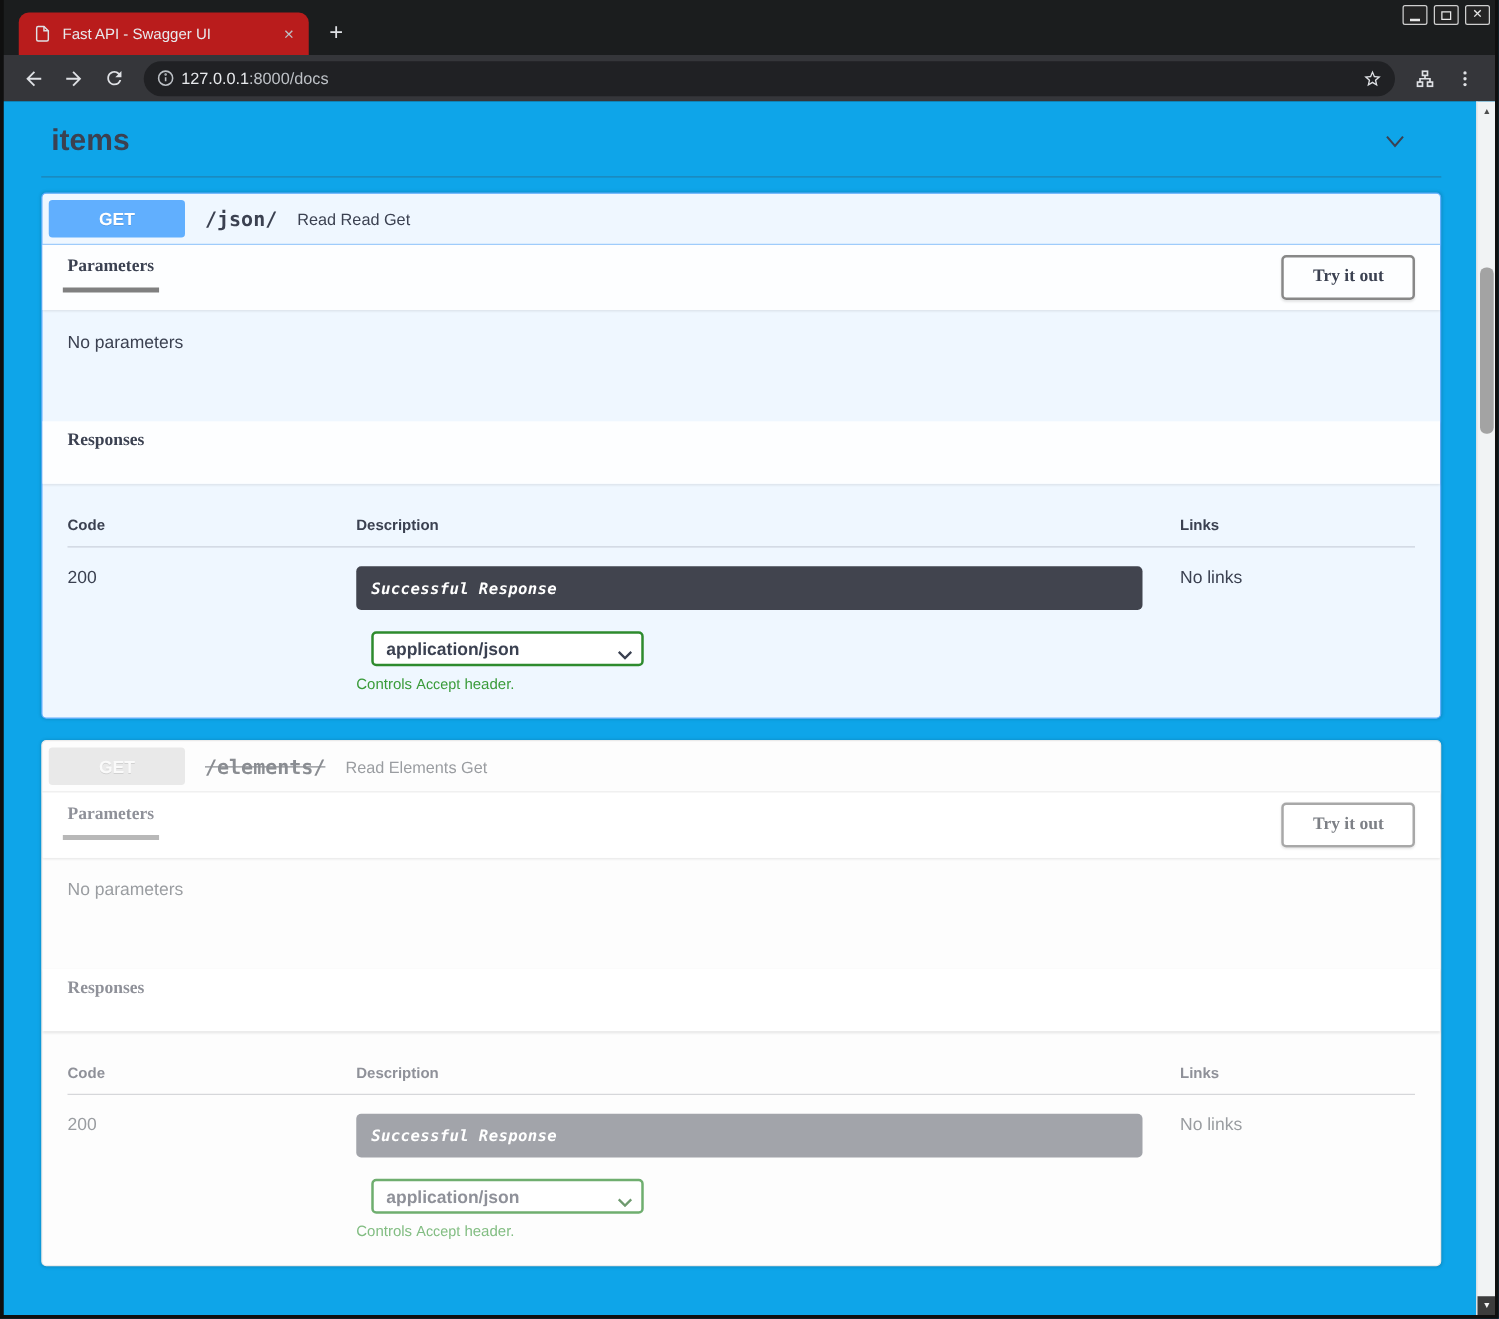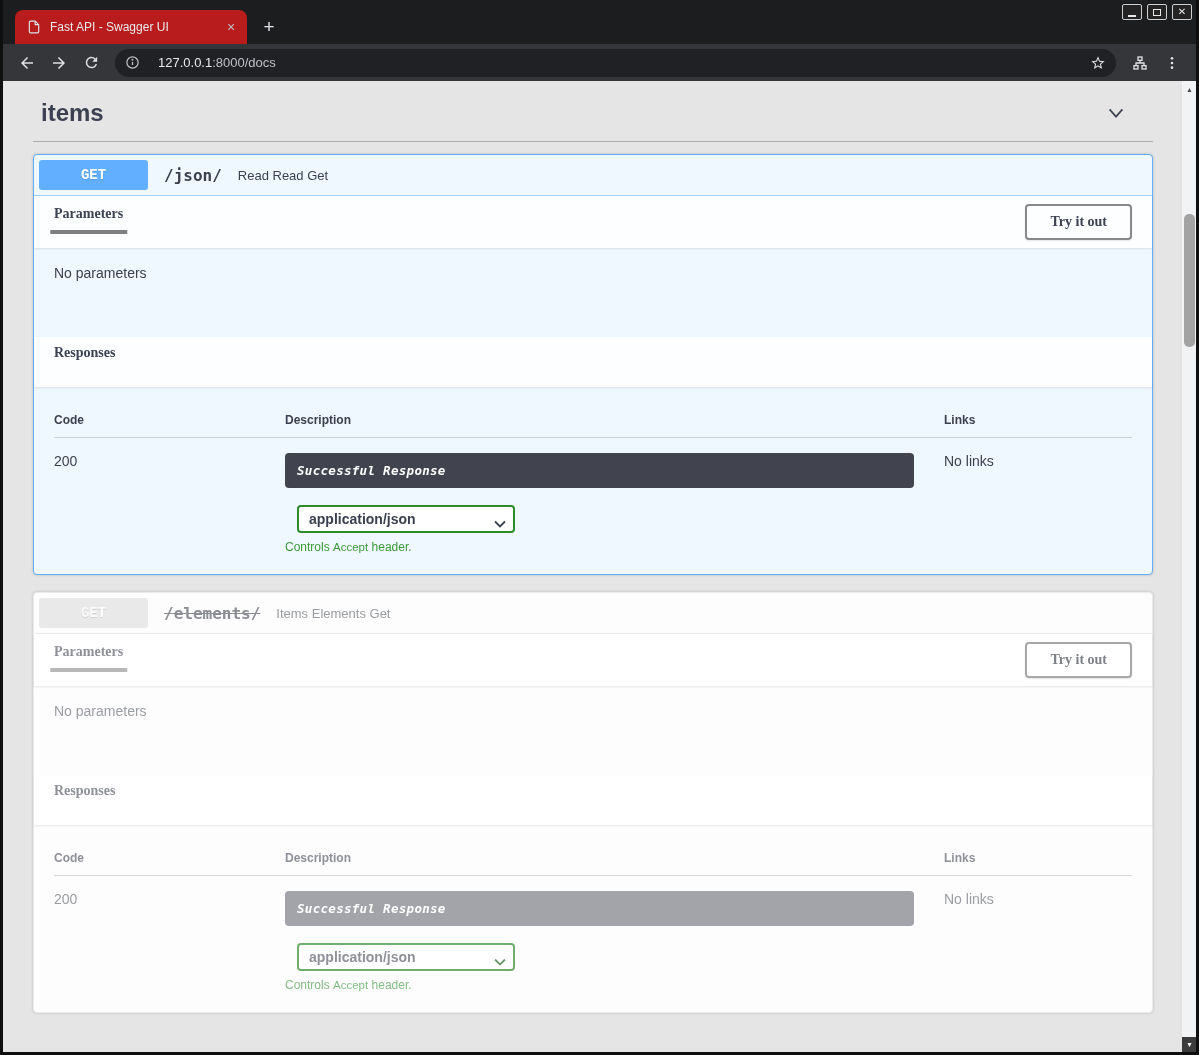--- a/index.html
+++ b/index.html
@@ -18,42 +18,42 @@
 
   .tab-strip { display:flex; align-items:flex-end; padding-left:12px; height:100%; }
   .tab { width:232px; height:34px; background:#b91c1c; border-radius:8px 8px 0 0; display:flex; align-items:center; padding:0 8px 0 12px; gap:9px; color:#e8eaed; cursor:pointer; }
   .tab-title { font-size:12px; flex:1; white-space:nowrap; overflow:hidden; }
   .tab-close { font-size:14px; color:#bdc1c6; width:16px; height:16px; display:flex; align-items:center; justify-content:center; border-radius:50%; cursor:pointer; }
   .new-tab { width:28px; height:28px; margin:0 0 3px 8px; display:flex; align-items:center; justify-content:center; color:#dfe1e5; font-size:19px; border-radius:50%; cursor:pointer; }
 
   
   .toolbar { height:37px; background:#35363a; display:flex; align-items:center; padding:0 10px; gap:4px; flex:0 0 auto; }
   .nav-icon { width:28px; height:28px; display:flex; align-items:center; justify-content:center; border-radius:50%; cursor:pointer; flex:0 0 auto; }
-  .omnibox { flex:1; height:28px; background:#202124; border-radius:14px; display:flex; align-items:center; padding:0 10px; gap:18px; margin:0 6px;justify-content:space-between; }
+  .omnibox { flex:1; height:28px; background:#202124; border-radius:14px; display:flex; align-items:center; padding:0 10px; gap:5px; margin:0 6px;justify-content:space-between; }
   .url { font-size:13px; white-space:nowrap; }
   .url .host { color:#e8eaed; }
   .url .rest { color:#bdc1c6; }
   .omni-spacer { flex:1; }
 
   
-  .content { flex:1; background:#e5e5e5; position:relative; overflow:hidden; }
+  .content { flex:1; background:#0ea5e9; position:relative; overflow:hidden; }
   .page { margin-right:15px; padding:6px 28px 0 30px; }
 
   .tag-section { display:flex; align-items:center; justify-content:space-between; padding:12px 8px 14px 8px; border-bottom:1px solid rgba(59,65,81,.35); margin-bottom:12px; }
   .tag-title { font-size:24px; font-weight:700; color:#3b4151; }
   .tag-arrow { cursor:pointer; display:flex; align-items:center; padding-right:18px; }
 
   .opblock { border-radius:4px; margin-bottom:17px; box-shadow:0 0 3px rgba(0,0,0,.19); }
   .opblock-get { border:1px solid #61affe; background:#eff7ff; }
   .opblock-deprecated { border:1px solid #ebebeb; background:#fdfdfd; }
 
   .op-summary { display:flex; align-items:center; padding:5px; gap:10px; cursor:pointer; }
   .opblock-get .op-summary { border-bottom:1px solid rgba(97,175,254,.55); }
   .opblock-deprecated .op-summary { border-bottom:1px solid rgba(0,0,0,.07); }
-  .method-badge { width:109px; text-align:center; padding:7px 0; border-radius:3px; color:#fff; font-weight:700; font-size:14px; text-shadow:0 1px 0 rgba(0,0,0,.1); flex:0 0 auto;font-family:Liberation Mono, monospace; }
+  .method-badge { width:109px; text-align:center; padding:7px 0; border-radius:3px; color:#fff; font-weight:700; font-size:14px; text-shadow:0 1px 0 rgba(0,0,0,.1); flex:0 0 auto; }
   .opblock-get .method-badge { background:#61affe; }
   .opblock-deprecated .method-badge { background:#e9e9e9; color:#fafafa; }
   .op-path { font-family:"DejaVu Sans Mono", monospace; font-size:16px; font-weight:600; color:#3b4151; padding:0 6px; }
   .opblock-deprecated .op-path { color:#8a8d92; text-decoration:line-through; }
   .op-desc { font-size:13px; color:#3b4151; }
   .opblock-deprecated .op-desc { color:#9a9da1; }
 
   .deprecation-warning { padding:16px 16px 14px; font-size:14px; color:#8f9199; }
 
   .op-section-header { display:flex; justify-content:space-between; padding:8px 20px; min-height:50px; background:rgba(255,255,255,.85); box-shadow:0 1px 2px rgba(0,0,0,.1);font-family:Liberation Serif, serif; }
@@ -233,21 +233,21 @@
               <div class="links-cell">No links</div>
             </div>
           </div>
         </div>
       </section>
 
       <section class="opblock opblock-deprecated">
         <div class="op-summary">
           <span class="method-badge">GET</span>
           <span class="op-path">/elements/</span>
-          <span class="op-desc">Items Elements Get</span>
+          <span class="op-desc">Read Elements Get</span>
         </div>
         <div class="opblock-body">
           <div class="op-section-header">
             <div class="tab-item"><h4>Parameters</h4></div>
             <button class="try-btn">Try it out</button>
           </div>
           <div class="params-body">
             <p>No parameters</p>
           </div>
           <div class="op-section-header resp-header">

